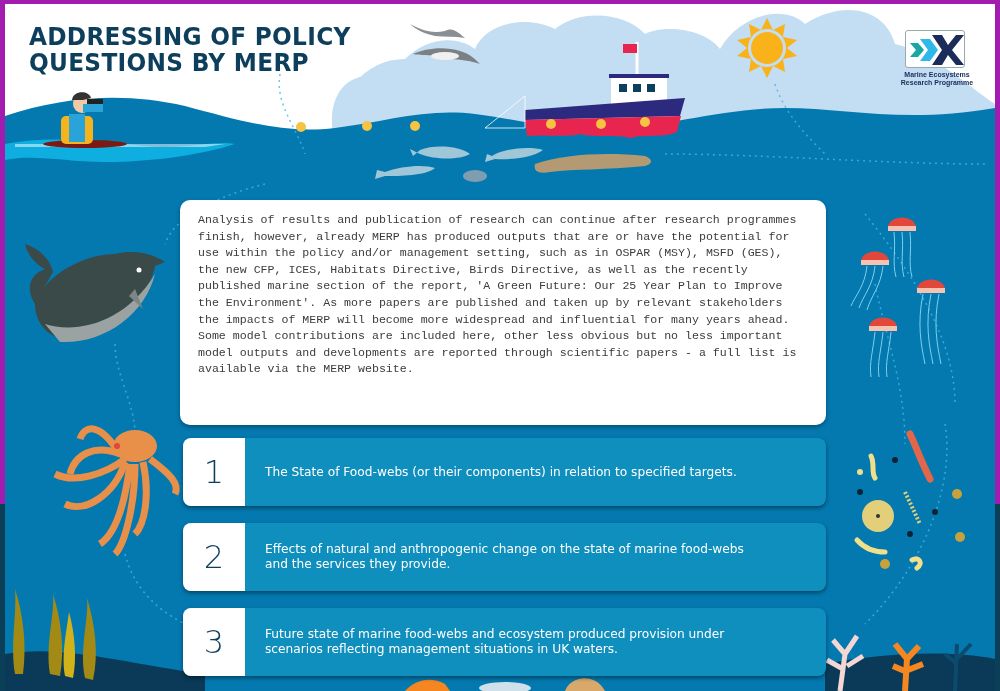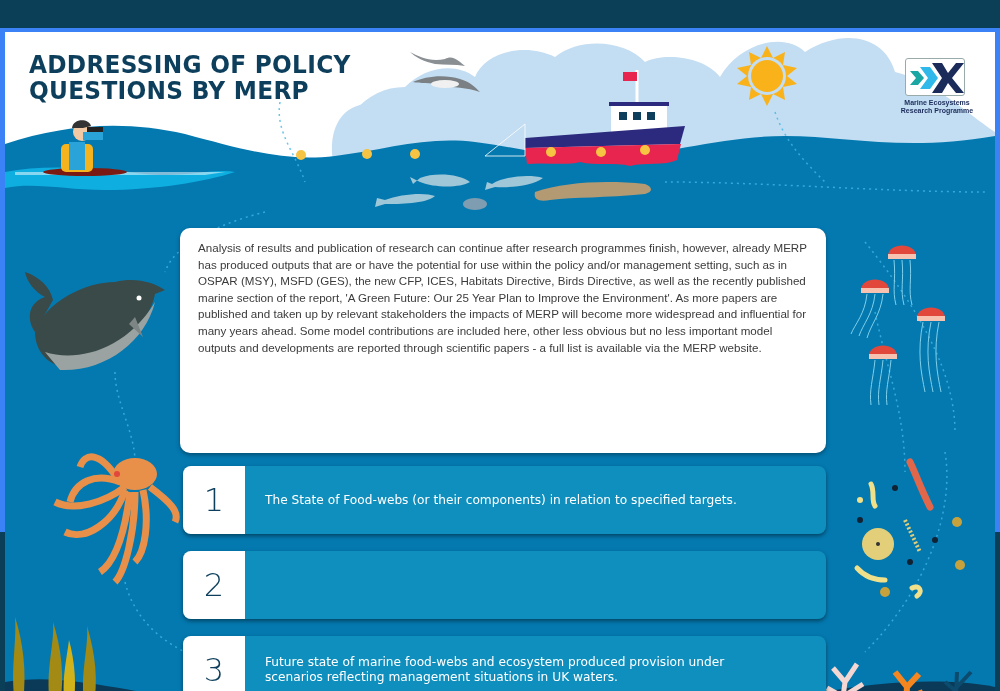--- a/index.html
+++ b/index.html
@@ -1,20 +1,19 @@
 <!DOCTYPE html>
 <html><head>
 <meta charset="utf-8">
 <style>
   * { box-sizing: border-box; margin: 0; padding: 0; }
   html, body { width: 1000px; height: 691px; overflow: hidden; background: #0b3e57; }
   .frame {
     position: absolute; left: 0; top: 0; width: 1000px; height: 504px;
-    background: #3b82f6;
-    margin-top: 28px;
+    background: #a21caf;
   }
   .canvas {
     position: absolute; left: 5px; top: 4px; width: 990px; height: 687px;
     background: #0479b0; overflow: hidden;
   }
   .sky {
     position: absolute; left: 0; top: 0; width: 990px; height: 140px;
     background: #ffffff;
   }
   .title {
@@ -33,21 +32,21 @@
   .logo-text {
     position: absolute; left: 0; top: 45px; width: 80px; text-align: center;
     font-family: "Liberation Sans", sans-serif; font-weight: bold;
     font-size: 7px; line-height: 8px; color: #1b2c5a;
   }
   .info-box {
     position: absolute; left: 175px; top: 196px; width: 646px; height: 225px;
     background: #ffffff; border-radius: 10px;
     box-shadow: 0 2px 4px rgba(0,0,0,0.35);
     padding: 12px 18px 10px 18px;
-    font-family: Liberation Sans, sans-serif; font-size: 11.6px; line-height: 16.6px;
+    font-family: Liberation Mono, monospace; font-size: 11.6px; line-height: 16.6px;
     color: #3b3b3b;
   }
   .info-box p { margin-bottom: 6px; }
   .cat {
     position: absolute; left: 178px; width: 643px; height: 68px;
     background: #0f8fbd; border-radius: 8px;
     box-shadow: 0 2px 4px rgba(0,0,0,0.45); overflow: hidden; cursor: pointer;
   }
   .cat-num {
     position: absolute; left: 0; top: 0; width: 62px; height: 68px; background: #ffffff;
@@ -251,20 +250,22 @@
       <p>Analysis of results and publication of research can continue after research programmes finish, however, already MERP has produced outputs that are or have the potential for use within the policy and/or management setting, such as in OSPAR (MSY), MSFD (GES), the new CFP, ICES, Habitats Directive, Birds Directive, as well as the recently published marine section of the report, 'A Green Future: Our 25 Year Plan to Improve the Environment'. As more papers are published and taken up by relevant stakeholders the impacts of MERP will become more widespread and influential for many years ahead. Some model contributions are included here, other less obvious but no less important model outputs and developments are reported through scientific papers - a full list is available via the MERP website.</p>
     </div>
 
     <div class="cat" style="top:434px;">
       <div class="cat-num">1</div>
       <div class="cat-text">The State of Food-webs (or their components) in relation to specified targets.</div>
     </div>
 
     <div class="cat" style="top:519px;">
       <div class="cat-num">2</div>
+      <div class="cat-text">Effects of natural and anthropogenic change on the state of marine food-webs
+and the services they provide.</div>
     </div>
 
     <div class="cat" style="top:604px;">
       <div class="cat-num">3</div>
       <div class="cat-text">Future state of marine food-webs and ecosystem produced provision under
 scenarios reflecting management situations in UK waters.</div>
     </div>
 
   </div>
 </div>

